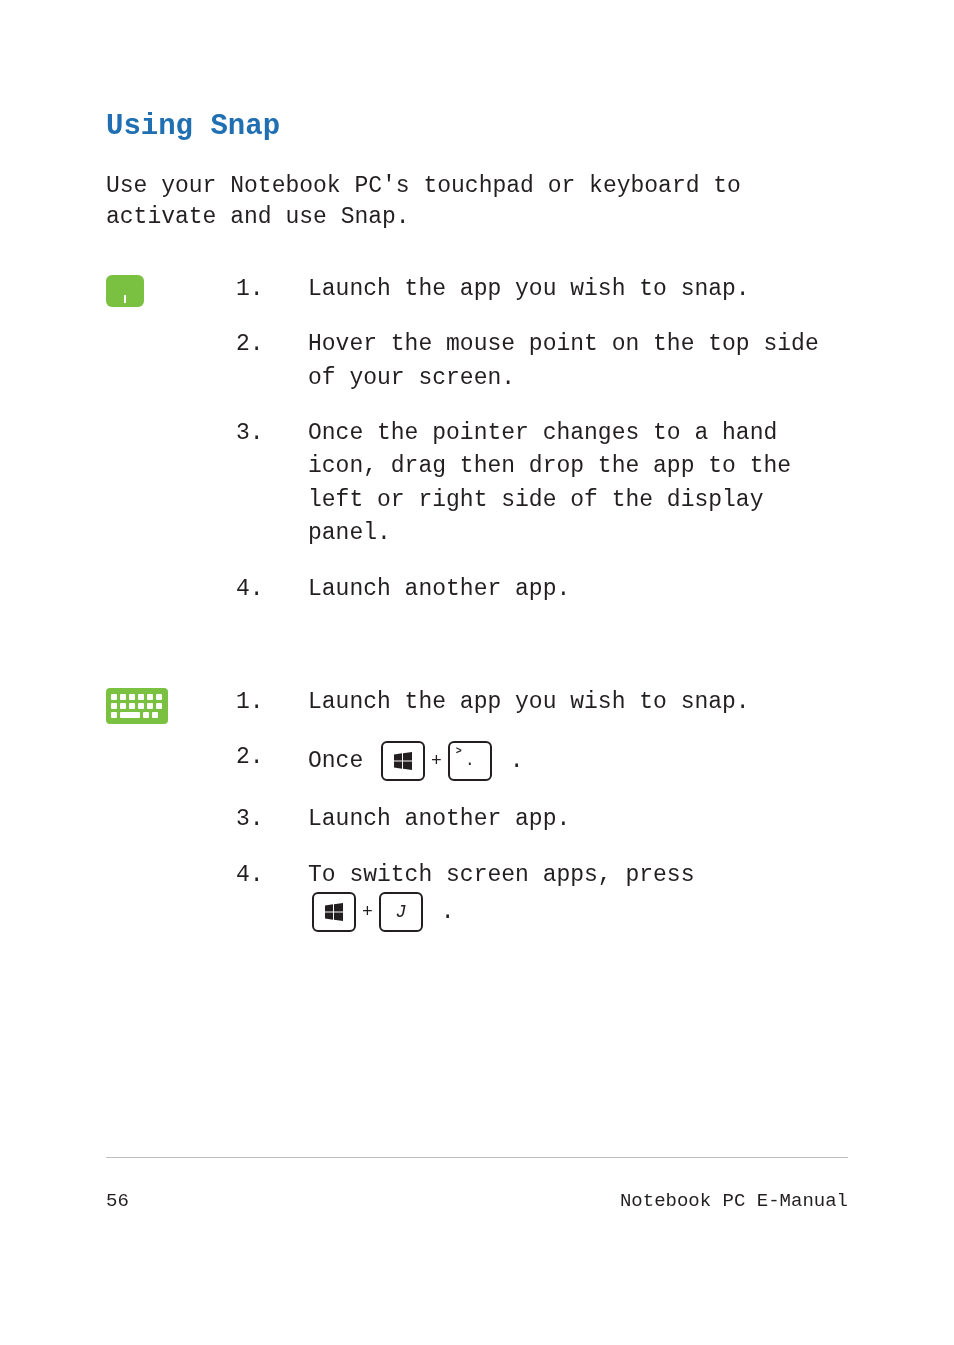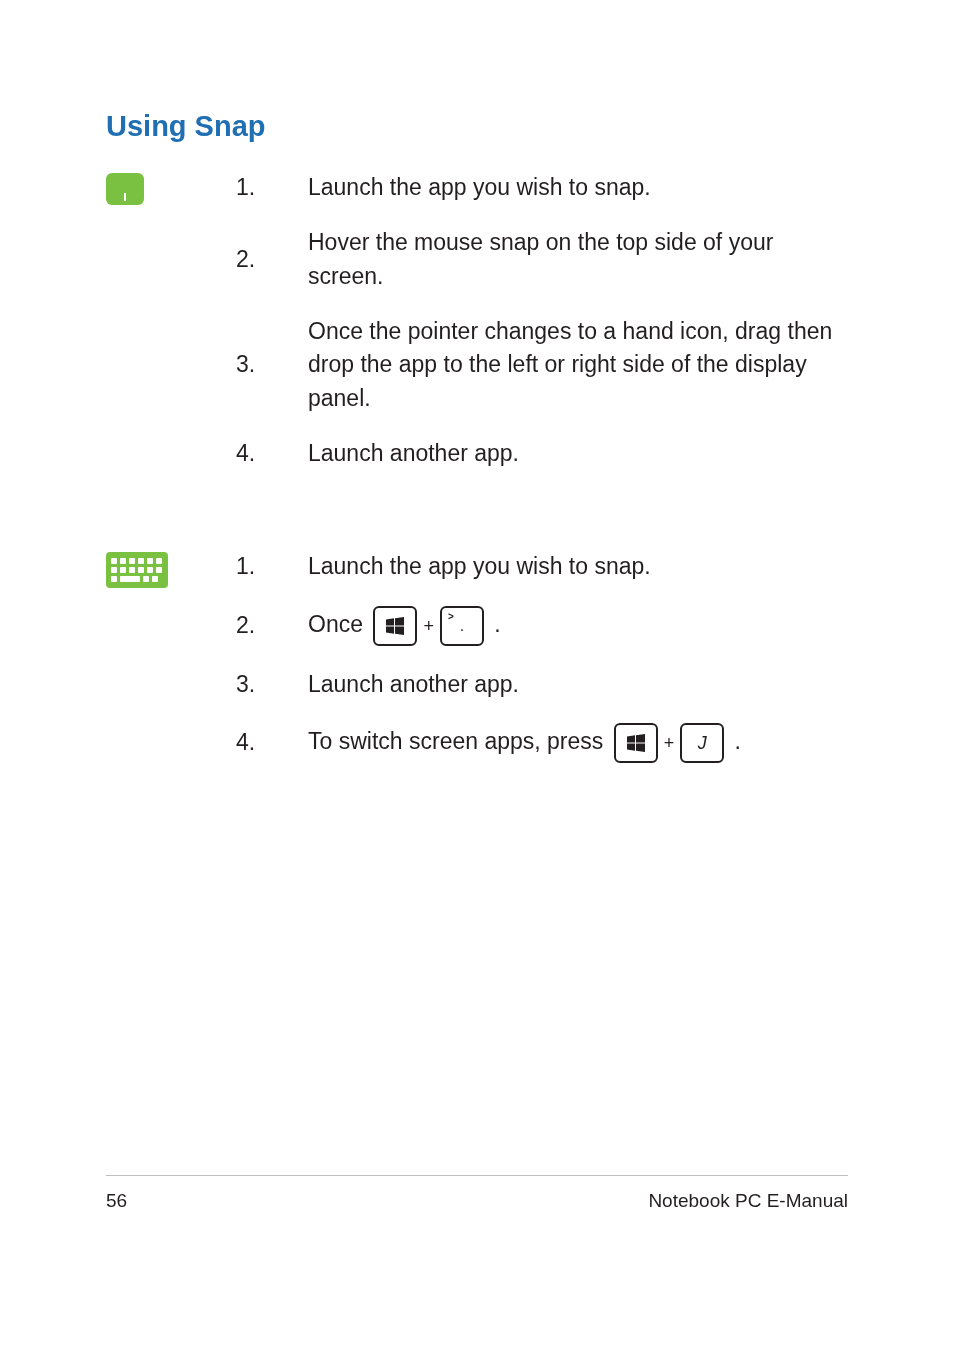--- a/index.html
+++ b/index.html
@@ -2,20 +2,21 @@
 <html><head>
 <meta charset="utf-8">
 <style>
   * { margin: 0; padding: 0; box-sizing: border-box; }
   html, body { width: 954px; height: 1345px; background: #fff; font-family: "Segoe UI", "Myriad Pro", Arial, sans-serif; color: #231f20; }
   .page {
     width: 954px;
     height: 1290px;
     padding: 110px 106px 0 106px;
     position: relative;
+    font-family: Liberation Mono, monospace;
   }
   .section-title {
     color: #1f6fb2;
     font-weight: 700;
     font-size: 29px;
     margin-bottom: 28px;
   }
   .intro {
     font-size: 23px;
     line-height: 1.35;
@@ -67,21 +68,20 @@
   ol.steps {
     list-style: none;
     counter-reset: step;
   }
   ol.steps > li {
     counter-increment: step;
     display: flex;
     margin-bottom: 22px;
     font-size: 23px;
     line-height: 1.45;
-    align-items: center;
   }
   ol.steps > li::before {
     content: counter(step) ".";
     width: 72px;
     flex: 0 0 72px;
   }
   ol.steps > li .step-body { flex: 1; }
   .keycap {
     display: inline-flex;
     align-items: center;
@@ -112,46 +112,47 @@
     font-size: 18px;
     margin: 0 2px;
   }
   .inline-keys { white-space: nowrap; }
   .footer {
     position: absolute;
     left: 106px;
     right: 106px;
     bottom: 78px;
     border-top: 1px solid #bfbfbf;
-    padding-top: 14px;
+    padding-top: 32px;
     display: flex;
     justify-content: space-between;
     font-size: 19px;
     color: #231f20;
   }
 </style>
 </head>
 <body>
 
 <div class="page">
 
   <h2 class="section-title">Using Snap</h2>
 
+  <p class="intro">Use your Notebook PC's touchpad or keyboard to activate and use Snap.</p>
 
   <div class="block">
     <div class="icon-col">
       <div class="touchpad-icon"></div>
     </div>
     <div class="list-col">
       <ol class="steps">
         <li>
             <span class="step-body">Launch the app you wish to snap.</span>
           </li>
         <li>
-            <span class="step-body">Hover the mouse snap on the top side of your screen.</span>
+            <span class="step-body">Hover the mouse point on the top side of your screen.</span>
           </li>
         <li>
             <span class="step-body">Once the pointer changes to a hand icon, drag then drop the app to the left or right side of the display panel.</span>
           </li>
         <li>
             <span class="step-body">Launch another app.</span>
           </li>
       </ol>
     </div>
   </div>

